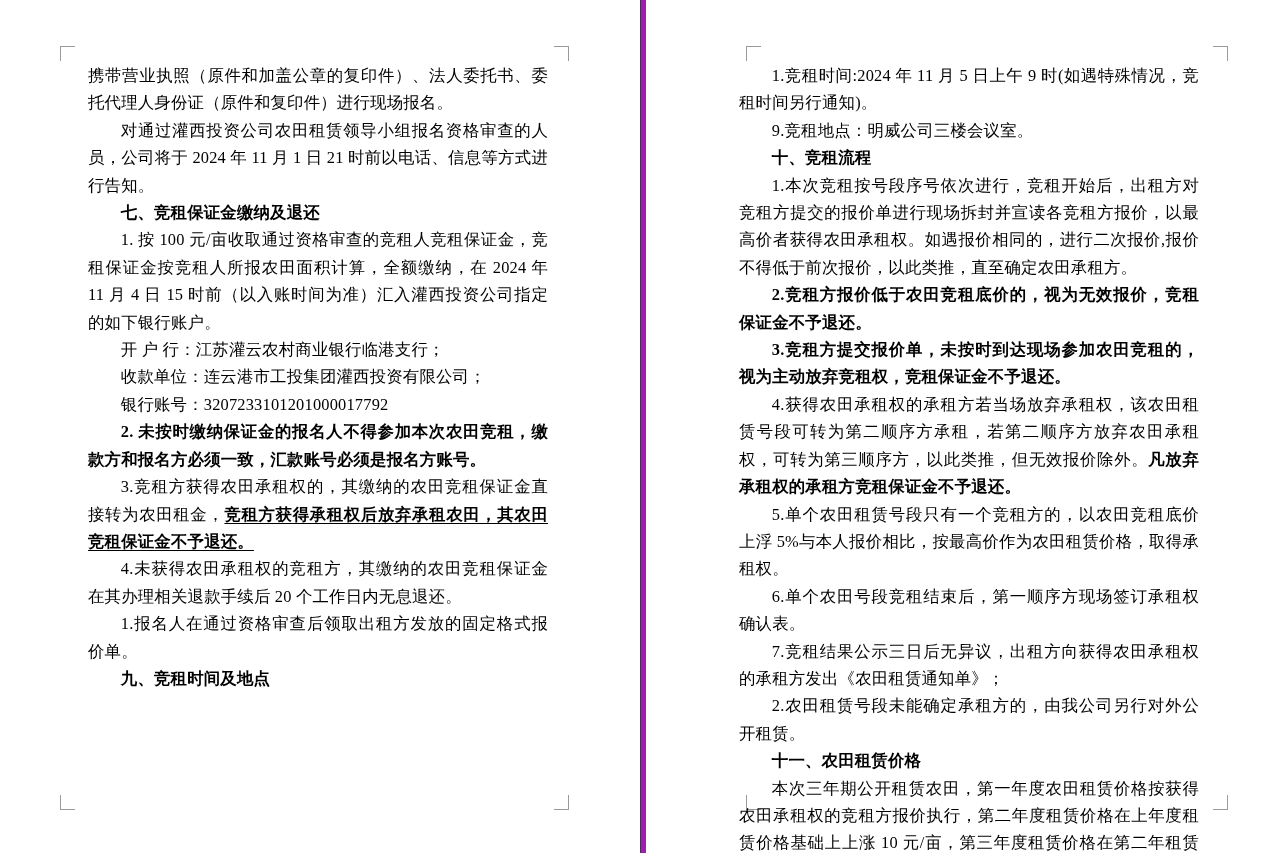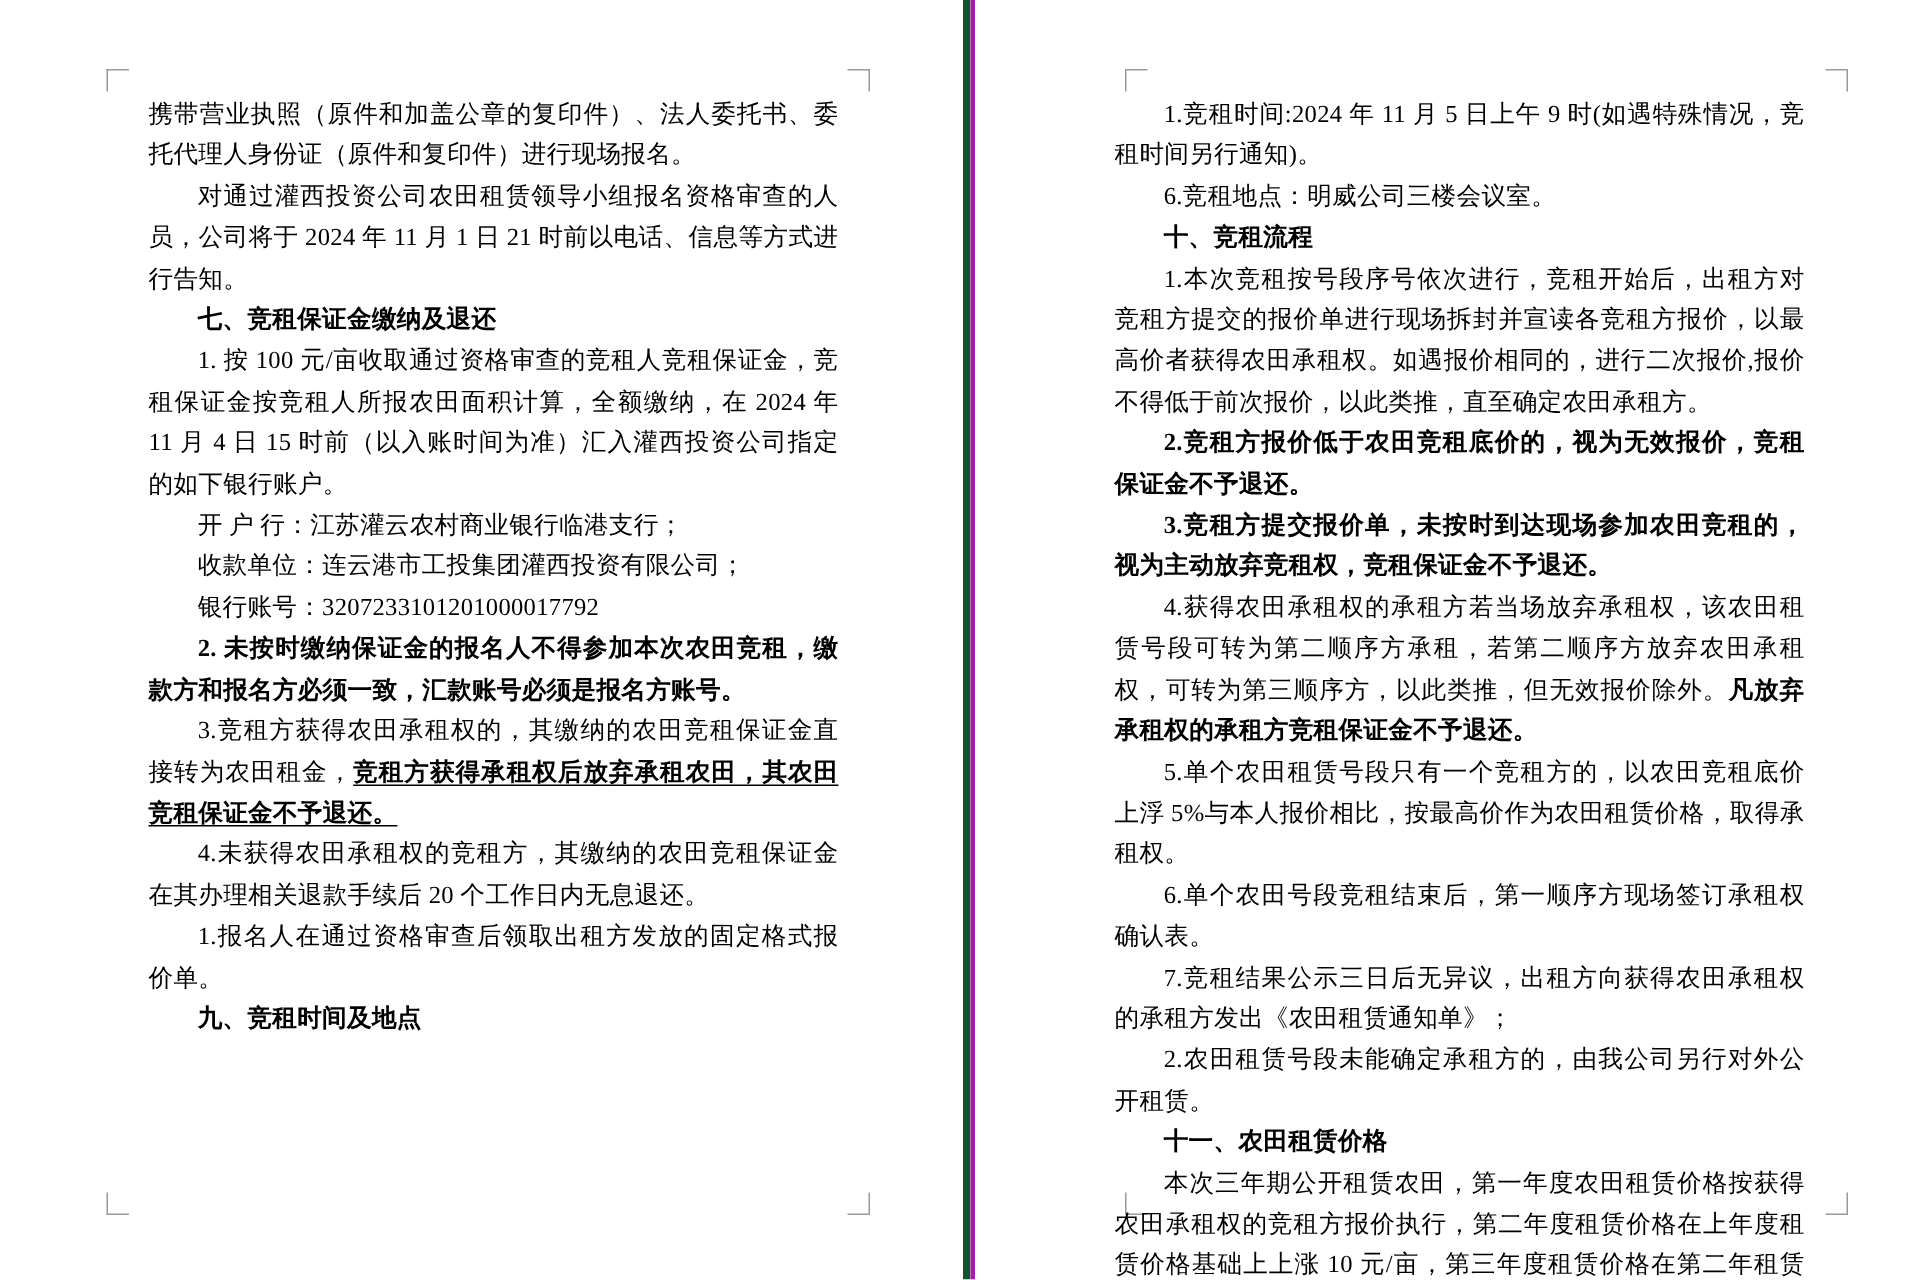--- a/index.html
+++ b/index.html
@@ -21,22 +21,22 @@
     display: flex;
     background: #ffffff;
   }
   .page {
     position: relative;
     width: 641px;
     height: 853px;
     background: #ffffff;
     box-sizing: border-box;
   }
-  .page-left { border-right: 5px solid #14532d; margin-left: 11px; }
-  .page-right { border-left: 3px solid #a21caf; }
+  .page-left { border-right: 1px solid #14532d; }
+  .page-right { border-left: 5px solid #a21caf; }
 
   
   .mark {
     position: absolute;
     width: 14px;
     height: 14px;
     pointer-events: none;
   }
   .mark.tl { border-left: 1px solid #9a9a9a; border-top: 1px solid #9a9a9a; }
   .mark.tr { border-right: 1px solid #9a9a9a; border-top: 1px solid #9a9a9a; }
@@ -101,21 +101,21 @@
   </div>
 
   <div class="page page-right">
     <div class="mark tl" style="left:100px; top:46px;"></div>
     <div class="mark tr" style="left:567px; top:46px;"></div>
     <div class="mark bl" style="left:100px; top:795px;"></div>
     <div class="mark br" style="left:567px; top:795px;"></div>
 
     <div class="text-col">
       <p class="ind2">1.竞租时间:2024 年 11 月 5 日上午 9 时(如遇特殊情况，竞租时间另行通知)。</p>
-      <p class="ind2">6.竞租地点：明威公司三楼会议室。</p>
+      <p class="ind2">9.竞租地点：明威公司三楼会议室。</p>
       <p class="heading">十、竞租流程</p>
       <p class="ind2">1.本次竞租按号段序号依次进行，竞租开始后，出租方对竞租方提交的报价单进行现场拆封并宣读各竞租方报价，以最高价者获得农田承租权。如遇报价相同的，进行二次报价,报价不得低于前次报价，以此类推，直至确定农田承租方。</p>
       <p class="ind2 bold">2.竞租方报价低于农田竞租底价的，视为无效报价，竞租保证金不予退还。</p>
       <p class="ind2 bold">3.竞租方提交报价单，未按时到达现场参加农田竞租的，视为主动放弃竞租权，竞租保证金不予退还。</p>
       <p class="ind2"><span>4.获得农田承租权的承租方若当场放弃承租权，该农田租赁号段可转为第二顺序方承租，若第二顺序方放弃农田承租权，可转为第三顺序方，以此类推，但无效报价除外。</span><span class="bold">凡放弃承租权的承租方竞租保证金不予退还。</span></p>
       <p class="ind2">5.单个农田租赁号段只有一个竞租方的，以农田竞租底价上浮 5%与本人报价相比，按最高价作为农田租赁价格，取得承租权。</p>
       <p class="ind2">6.单个农田号段竞租结束后，第一顺序方现场签订承租权确认表。</p>
       <p class="ind2">7.竞租结果公示三日后无异议，出租方向获得农田承租权的承租方发出《农田租赁通知单》；</p>
       <p class="ind2">2.农田租赁号段未能确定承租方的，由我公司另行对外公开租赁。</p>
       <p class="heading">十一、农田租赁价格</p>

